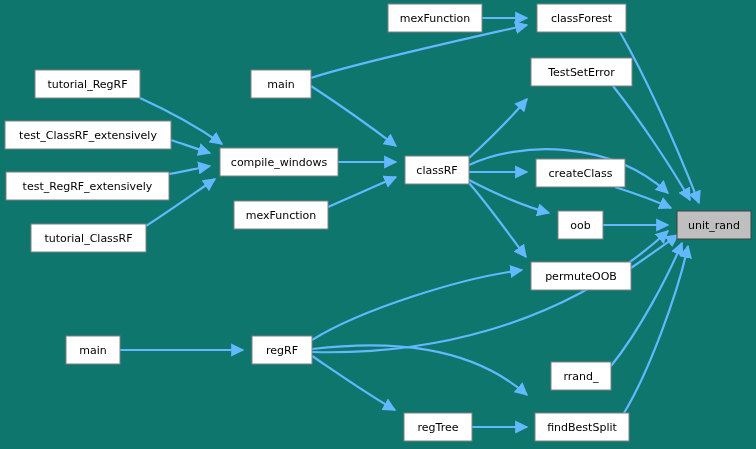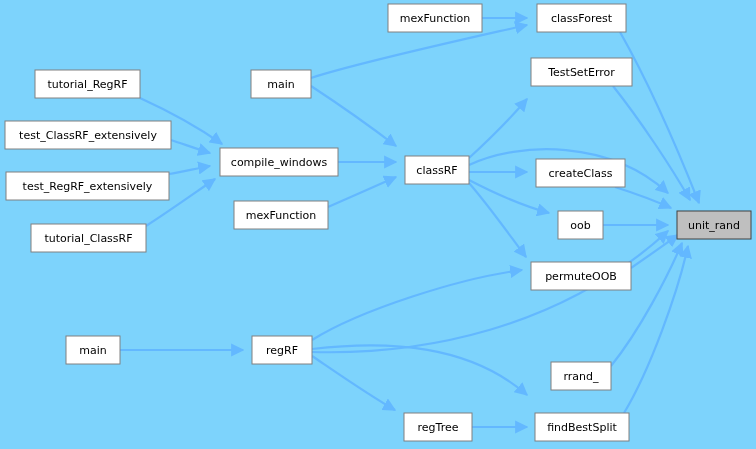--- a/index.html
+++ b/index.html
@@ -4,21 +4,21 @@
 <style>
   html, body {
     margin: 0;
     padding: 0;
     background: #000000;
   }
   #graph-root {
     position: relative;
     width: 756px;
     height: 449px;
-    background: #7dd3fc;
+    background: #0f766e;
     overflow: hidden;
     font-family: "DejaVu Sans", sans-serif;
   }
   svg#callgraph {
     position: absolute;
     top: 0;
     left: 0;
     width: 756px;
     height: 449px;
     display: block;

